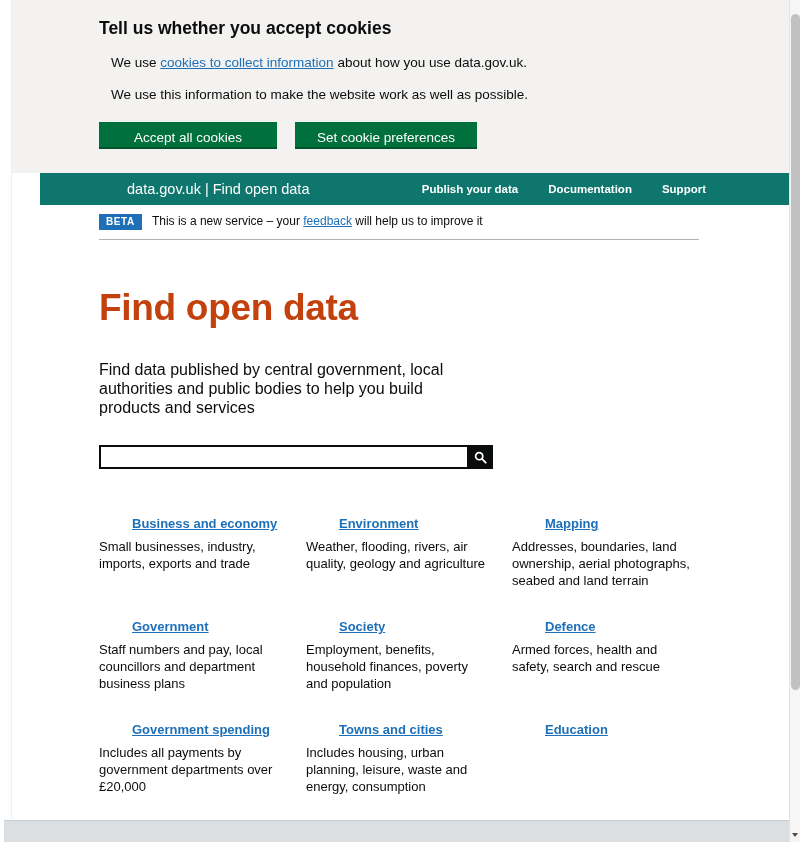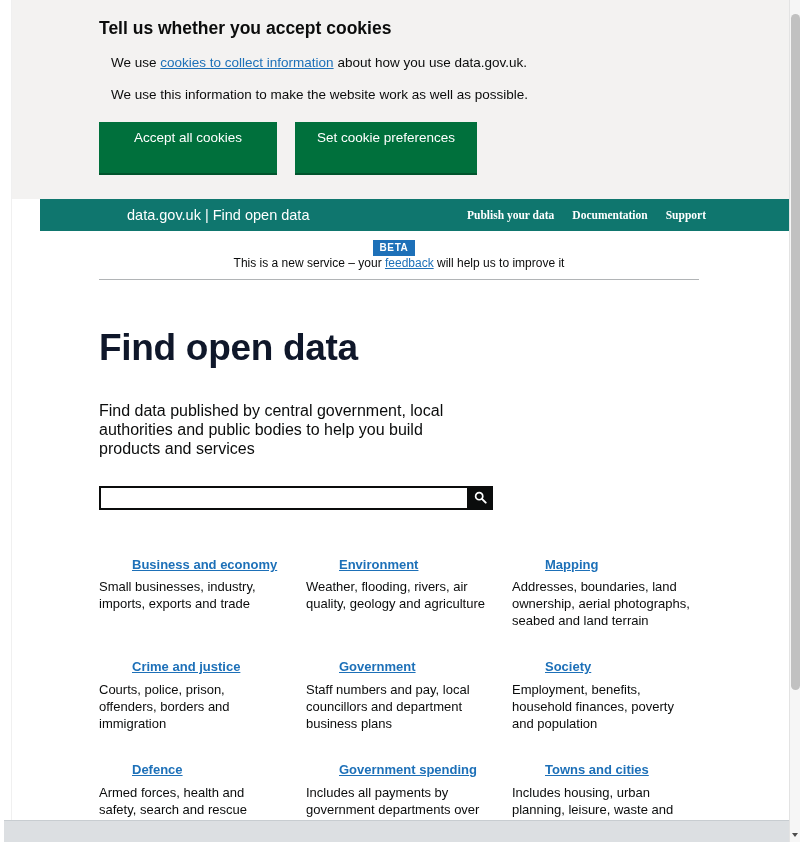--- a/index.html
+++ b/index.html
@@ -96,21 +96,21 @@
     gap: 18px;
   }
   .govuk-button {
     background: #00703c;
     color: #ffffff;
     border: 0;
     border-bottom: 2px solid rgba(0,0,0,0.25);
     font-family: "Liberation Sans", sans-serif;
     font-size: 13.5px;
     line-height: 1;
-    padding: 9px 10px 28px 10px;
+    padding: 9px 10px 2px 10px;
     cursor: pointer;
     text-align: center;
   }
   #btn-accept-all { width: 178px; }
   #btn-set-prefs  { width: 182px; }
 
   
   #site-header {
     background: #0f766e;
     height: 32px;
@@ -127,41 +127,39 @@
   }
   #site-brand {
     color: #ffffff;
     font-size: 14.5px;
     font-weight: normal;
     text-decoration: none;
     white-space: nowrap;
   }
   #header-nav {
     display: flex;
-    gap: 18px;
+    gap: 30px;
     align-items: center;
-    font-family: Liberation Serif, serif;
   }
   #header-nav a {
     color: #ffffff;
     font-size: 11.5px;
     font-weight: bold;
     text-decoration: none;
     white-space: nowrap;
   }
 
   
   #phase-banner {
     padding: 9px 0 9px 0;
     border-bottom: 1px solid #b1b4b6;
     margin: 0 87px 0 87px;
     width: 600px;
     display: flex;
     align-items: center;
-    flex-direction: column;
   }
   #beta-tag {
     background: #1d70b8;
     color: #ffffff;
     font-size: 10px;
     font-weight: bold;
     letter-spacing: 0.6px;
     padding: 2px 7px 3px 7px;
     margin-right: 10px;
     line-height: 1.1;
@@ -174,21 +172,21 @@
 
   
   #main {
     margin: 0 0 0 87px;
     width: 620px;
     padding-top: 48px;
   }
   #page-title {
     font-size: 37px;
     font-weight: bold;
-    color: #0f172a;
+    color: #c2410c;
     margin: 0;
     line-height: 1.1;
     letter-spacing: -0.3px;
   }
   #page-lead {
     font-size: 16px;
     color: #0b0c0c;
     line-height: 19px;
     margin: 32px 0 0 0;
     max-width: 385px;
@@ -342,24 +340,20 @@
         <div class="theme">
           <a href="#" class="theme-link">Environment</a>
           <p class="theme-desc">Weather, flooding, rivers, air quality, geology and agriculture</p>
         </div>
 
         <div class="theme">
           <a href="#" class="theme-link">Mapping</a>
           <p class="theme-desc">Addresses, boundaries, land ownership, aerial photographs, seabed and land terrain</p>
         </div>
 
-        <div class="theme">
-          <a href="#" class="theme-link">Crime and justice</a>
-          <p class="theme-desc">Courts, police, prison, offenders, borders and immigration</p>
-        </div>
 
         <div class="theme">
           <a href="#" class="theme-link">Government</a>
           <p class="theme-desc">Staff numbers and pay, local councillors and department business plans</p>
         </div>
 
         <div class="theme">
           <a href="#" class="theme-link">Society</a>
           <p class="theme-desc">Employment, benefits, household finances, poverty and population</p>
         </div>

